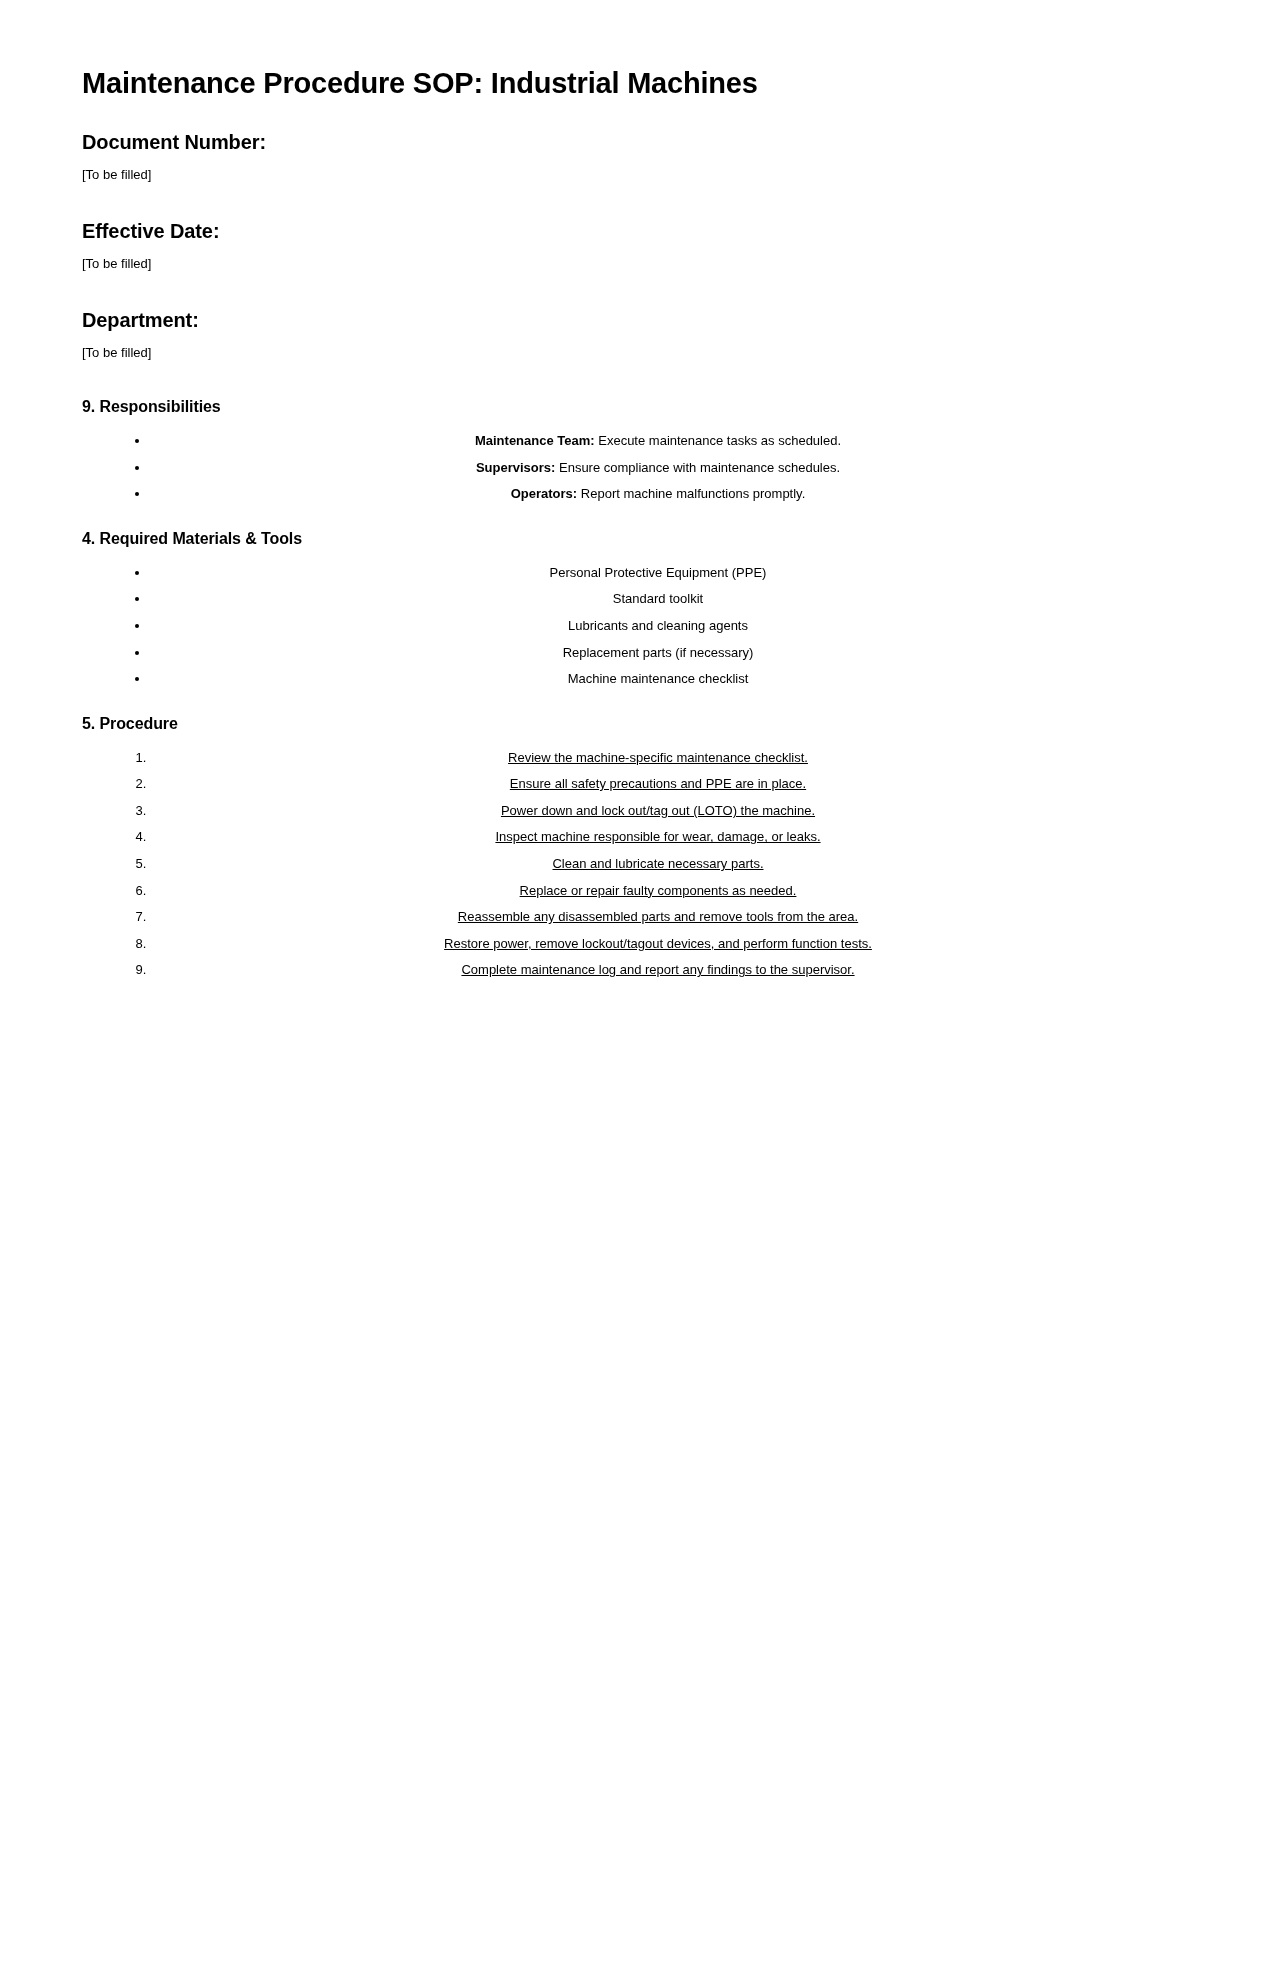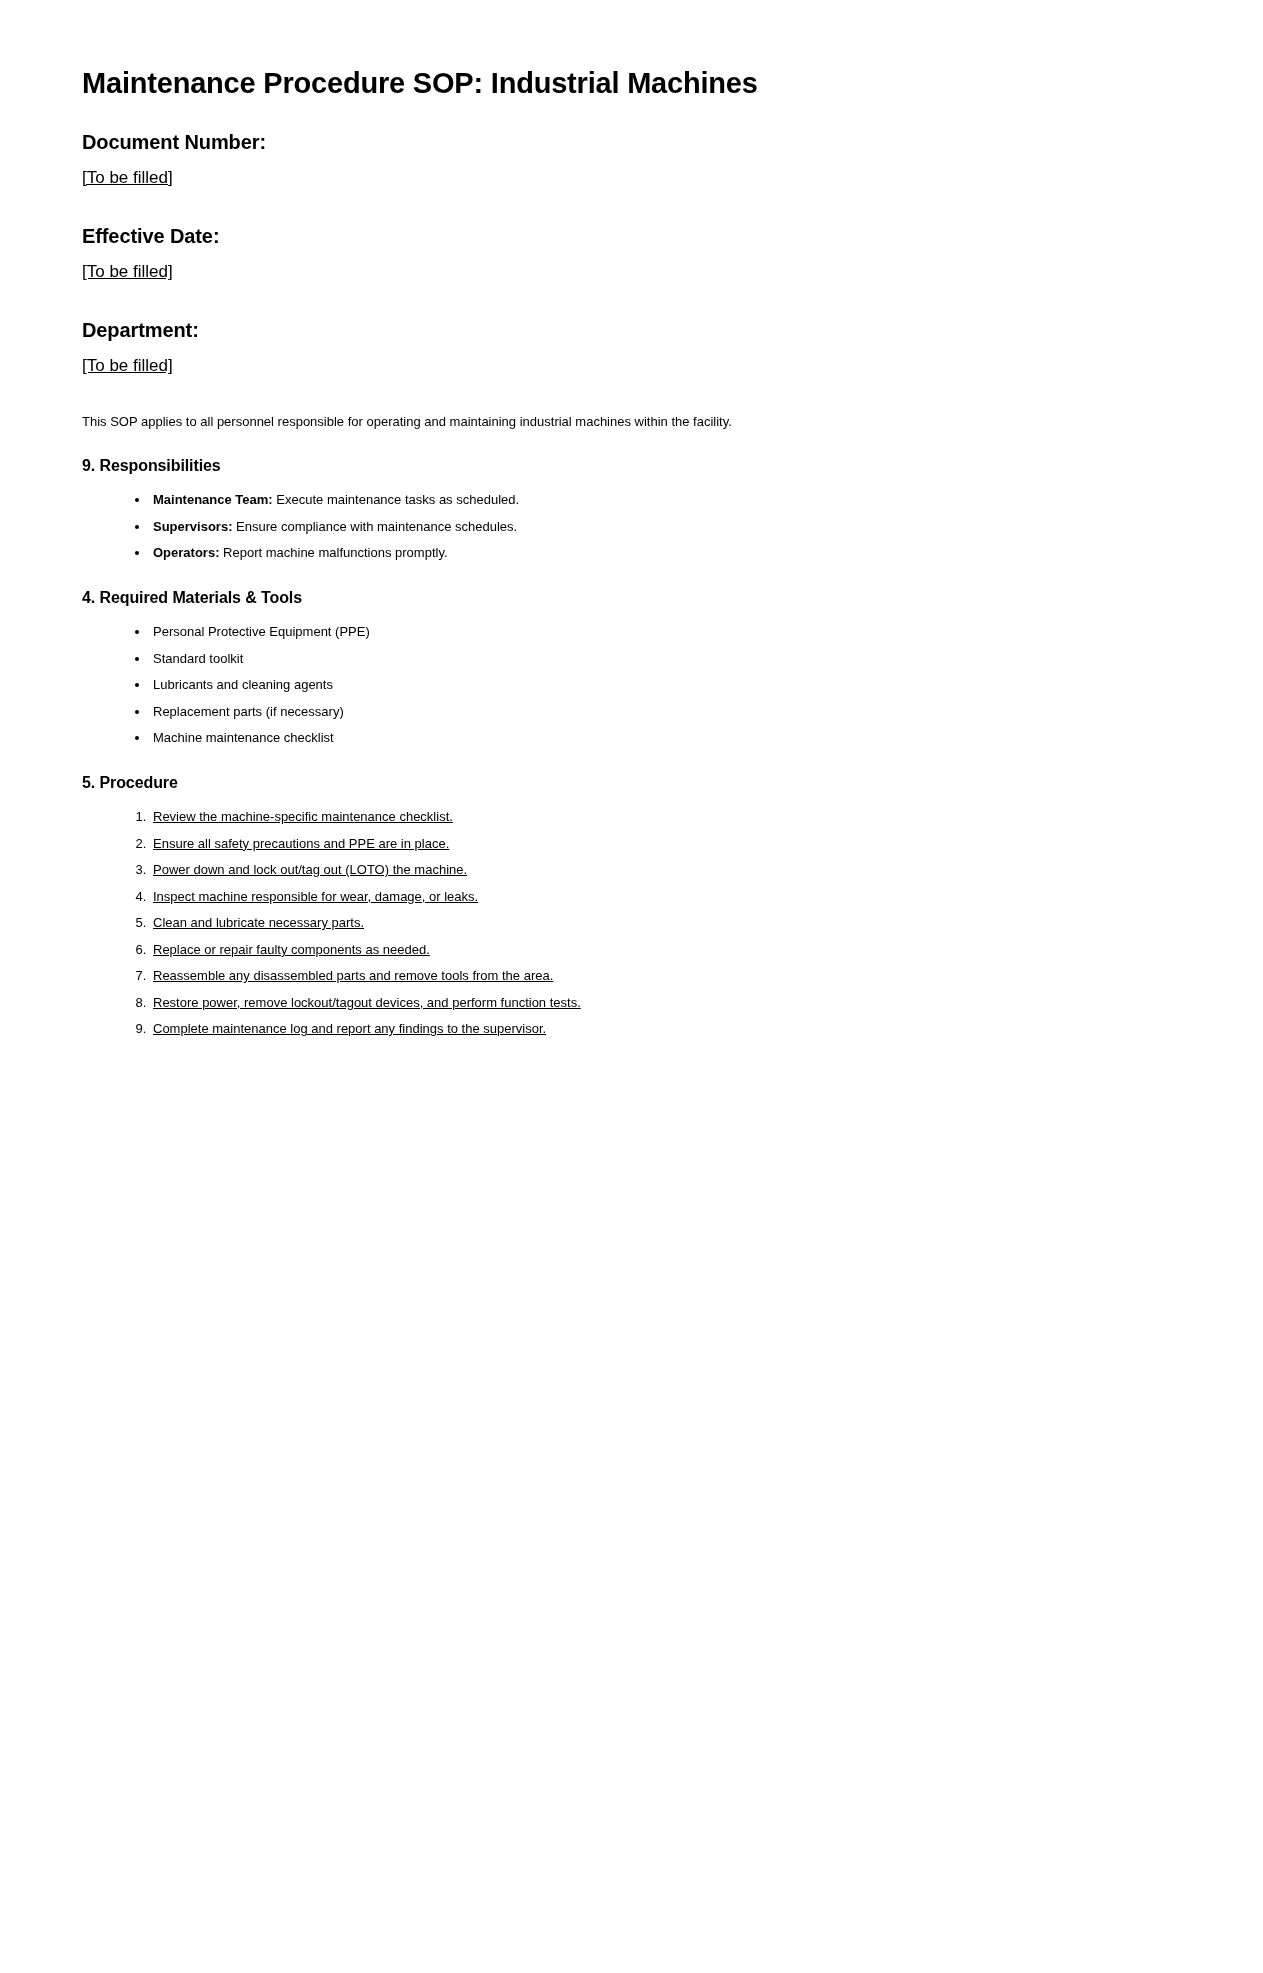--- a/index.html
+++ b/index.html
@@ -34,26 +34,25 @@
   }
   .meta-label {
     font-size: 20px;
     font-weight: bold;
     font-stretch: condensed;
     line-height: 1.2;
     margin: 0 0 13px 0;
     letter-spacing: -0.1px;
   }
   .meta-value {
-    font-size: 17px;
+    font-size: 13px;
     font-weight: normal;
     font-stretch: condensed;
     line-height: 1.3;
     margin: 0 0 35px 0;
-    text-decoration: underline;
   }
   .meta-block:last-of-type .meta-value {
     margin-bottom: 32px;
   }
   .section-heading {
     font-size: 16px;
     font-weight: bold;
     font-stretch: condensed;
     line-height: 1.2;
     margin: 26px 0 16px 0;
@@ -77,20 +76,21 @@
     list-style-type: decimal;
     text-decoration: underline;
   }
   .doc-list li {
     font-size: 13px;
     font-weight: normal;
     font-stretch: condensed;
     line-height: 1.35;
     margin: 0 0 9px 0;
     padding-left: 3px;
+    text-align: center;
   }
   .doc-list li:last-child {
     margin-bottom: 0;
   }
   .li-strong {
     font-weight: bold;
     font-stretch: condensed;
   }
   .spacer-bottom {
     height: 640px;
@@ -113,21 +113,20 @@
     <div class="meta-value">[To be filled]</div>
   </div>
 
   <div class="meta-block">
     <div class="meta-label">Department:</div>
     <div class="meta-value">[To be filled]</div>
   </div>
 
 
   <section>
-    <p class="body-text">This SOP applies to all personnel responsible for operating and maintaining industrial machines within the facility.</p>
   </section>
 
   <section>
     <h2 class="section-heading">9. Responsibilities</h2>
     <ul class="doc-list">
         <li><span class="li-strong">Maintenance Team:</span><span> Execute maintenance tasks as scheduled.</span></li>
         <li><span class="li-strong">Supervisors:</span><span> Ensure compliance with maintenance schedules.</span></li>
         <li><span class="li-strong">Operators:</span><span> Report machine malfunctions promptly.</span></li>
       </ul>
   </section>

